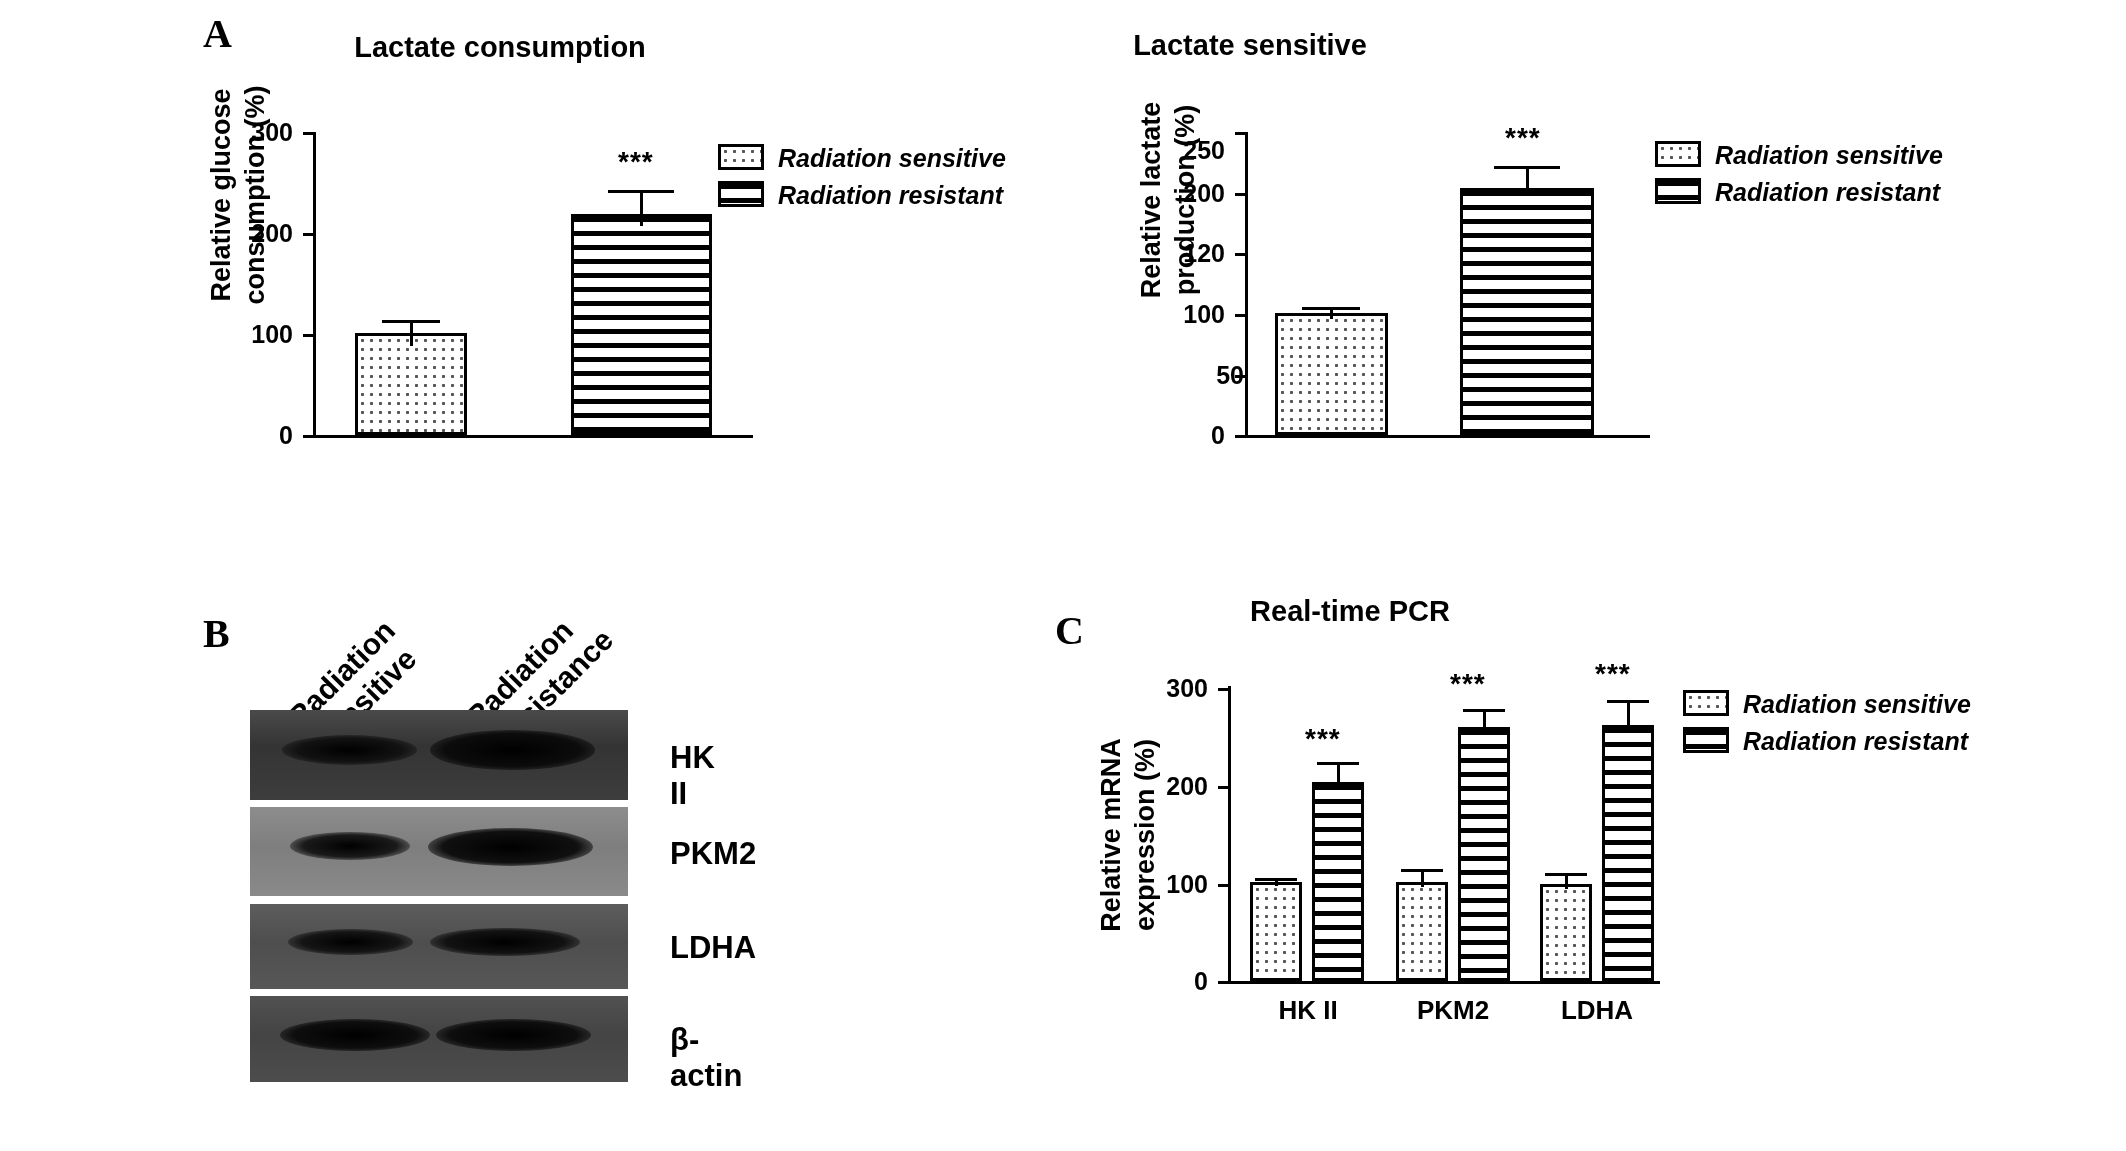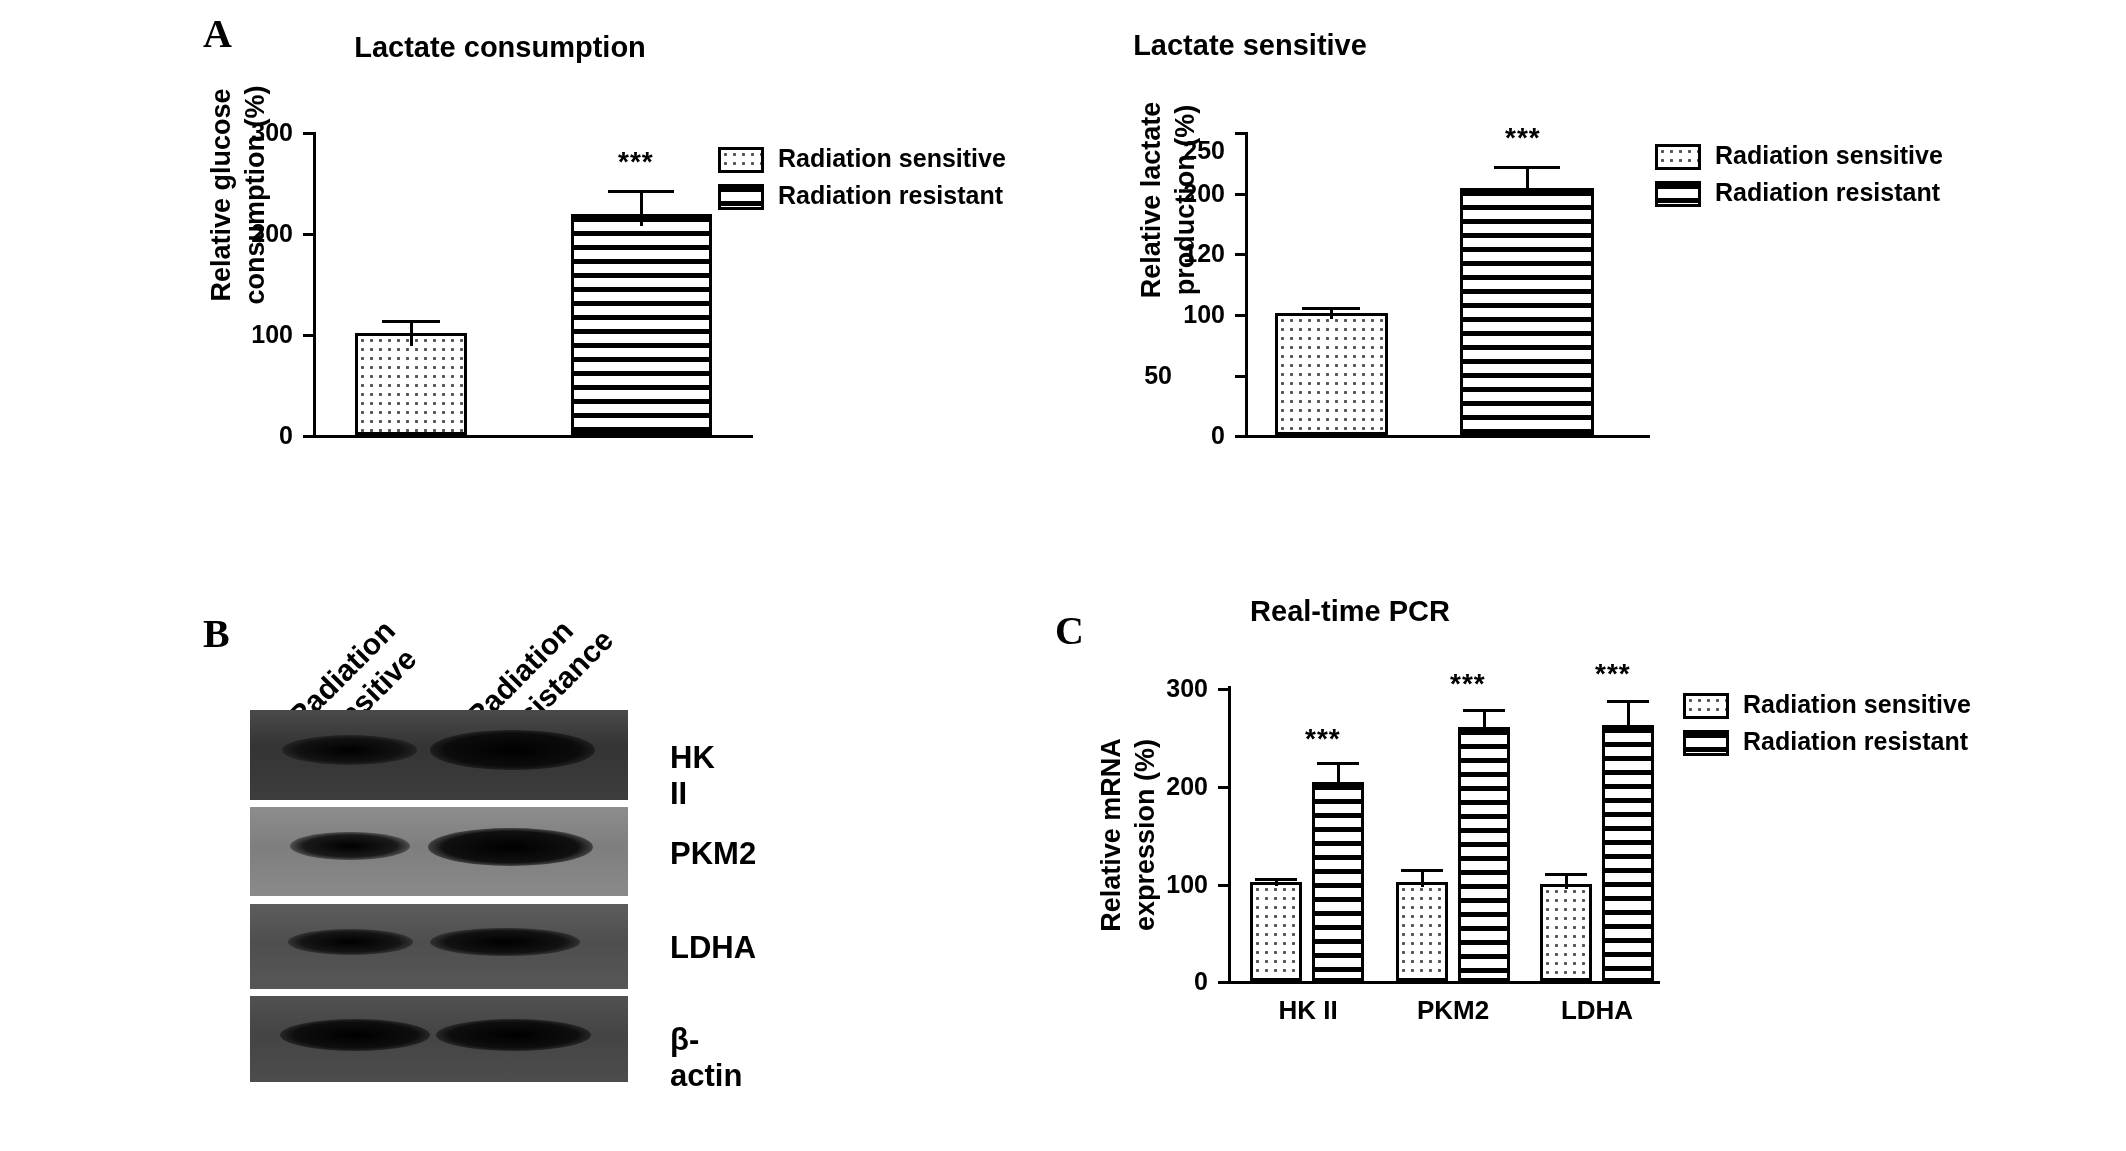--- a/index.html
+++ b/index.html
@@ -19,21 +19,21 @@
   }
   
   .fill-lines{
     background-color:#fff;
     background-image:repeating-linear-gradient(to bottom,#000 0px,#000 5px,#fff 5px,#fff 14px);
   }
   .errbar{position:absolute;background:#000;width:3px;}
   .errcap{position:absolute;background:#000;height:3px;}
   .stars{position:absolute;font-weight:bold;font-size:28px;letter-spacing:1px;}
   .legend{position:absolute;}
-  .legend-row{display:flex;align-items:flex-end;margin-bottom:8px;}
+  .legend-row{display:flex;align-items:flex-start;margin-bottom:8px;font-style:italic;}
   .legend-swatch{width:46px;height:26px;border:3px solid #000;box-sizing:border-box;margin-right:14px;}
   .legend-label{font-weight:bold;font-size:25px;white-space:nowrap;}
   .cat-label{position:absolute;font-weight:bold;font-size:26px;text-align:center;}
   
   .blot-wrap{position:absolute;}
   .blot-lane-label{position:absolute;font-weight:bold;font-size:30px;transform:rotate(-45deg);transform-origin:left bottom;white-space:nowrap;line-height:1.15;}
   .blot-strip{position:absolute;box-sizing:border-box;}
   .blot-name{position:absolute;font-weight:bold;font-size:31px;}
   .band{position:absolute;border-radius:50%;}
 </style>
@@ -90,21 +90,21 @@
 
   <div class="tick" style="left:1235px;top:132px;"></div>
   <div class="ticklabel" style="left:1167px;top:136px;width:58px;">250</div>
   <div class="tick" style="left:1235px;top:193px;"></div>
   <div class="ticklabel" style="left:1167px;top:179px;width:58px;">200</div>
   <div class="tick" style="left:1235px;top:253px;"></div>
   <div class="ticklabel" style="left:1167px;top:239px;width:58px;">120</div>
   <div class="tick" style="left:1235px;top:314px;"></div>
   <div class="ticklabel" style="left:1167px;top:300px;width:58px;">100</div>
   <div class="tick" style="left:1235px;top:375px;"></div>
-  <div class="ticklabel" style="left:1114px;top:361px;width:58px;">50</div>
+  <div class="ticklabel" style="left:1186px;top:361px;width:58px;">50</div>
   <div class="tick" style="left:1235px;top:435px;"></div>
   <div class="ticklabel" style="left:1167px;top:421px;width:58px;">0</div>
 
   <div class="bar fill-dots" style="left:1275px;top:313px;width:113px;height:122px;"></div>
   <div class="errbar" style="left:1330px;top:307px;height:12px;"></div>
   <div class="errcap" style="left:1302px;top:307px;width:58px;"></div>
 
   <div class="bar fill-lines" style="left:1460px;top:188px;width:134px;height:247px;"></div>
   <div class="errbar" style="left:1526px;top:166px;height:30px;"></div>
   <div class="errcap" style="left:1494px;top:166px;width:66px;"></div>

